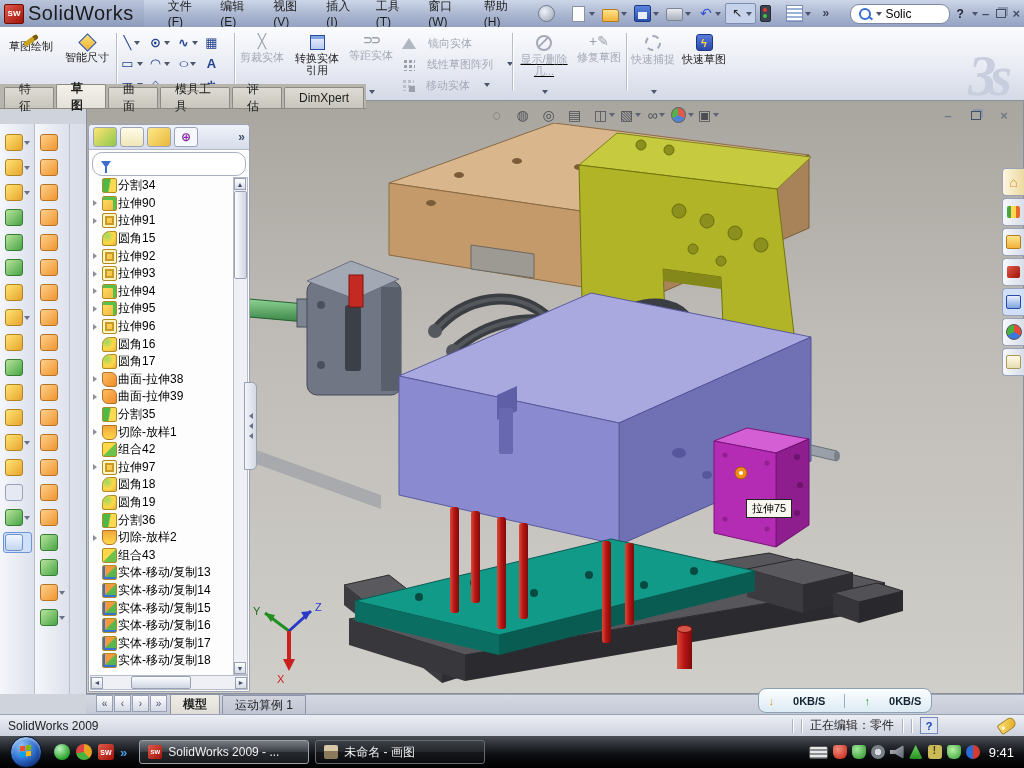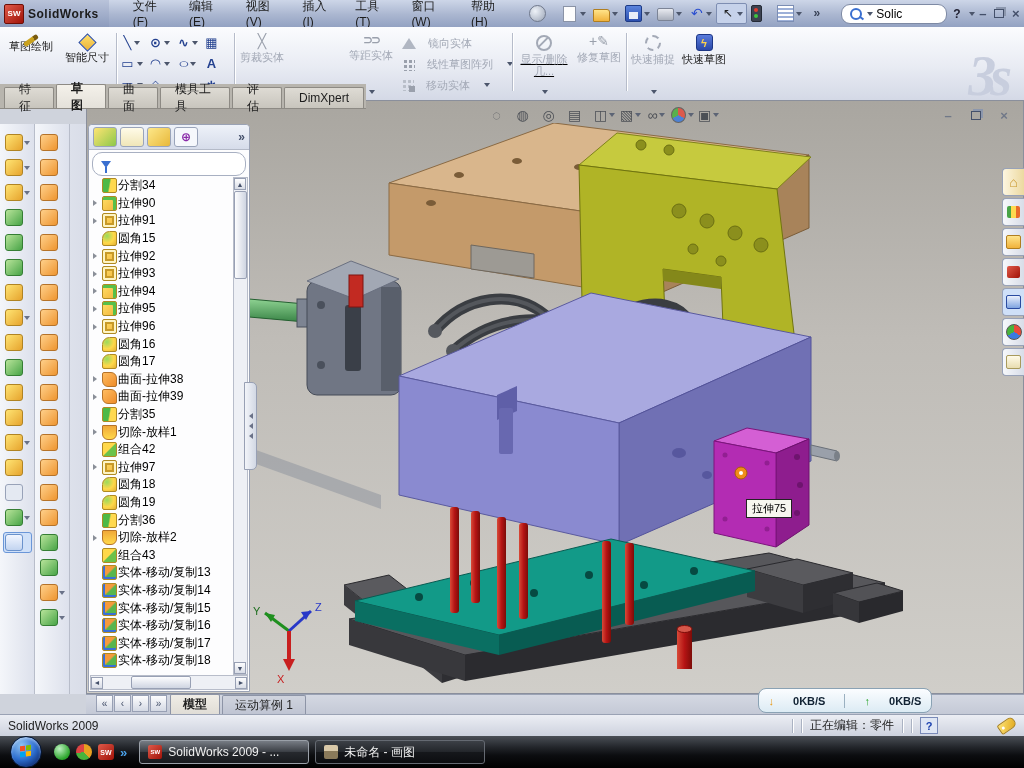--- a/index.html
+++ b/index.html
@@ -10,21 +10,21 @@
 
   
   .menubar{left:0;top:0;width:1024px;height:27px;
     background:linear-gradient(180deg,#cdd6e8 0%,#aab6d0 55%,#93a2c2 100%);
     display:flex;align-items:center;border-bottom:1px solid #7c89a8;}
   .logo{display:flex;align-items:center;gap:4px;padding:0 10px 0 4px;height:100%;
     background:linear-gradient(180deg,#b9c3da,#8d9cbd);}
   .logo-badge{width:18px;height:18px;background:linear-gradient(135deg,#e05a4a,#a01208);
     color:#fff;font-weight:bold;font-size:8px;display:flex;align-items:center;justify-content:center;
     border:1px solid #6d0e06;border-radius:2px;}
-  .logo-text{font-size:12px;font-weight:bold;color:#1b1b1b;letter-spacing:.5px;}
+  .logo-text{font-size:20px;font-weight:normal;color:#1b1b1b;letter-spacing:.5px;}
   .menus{display:flex;gap:2px;margin-left:14px;}
   .menu-item{padding:3px 10px;color:#1c1c1c;cursor:default;}
   .qat{display:flex;align-items:center;gap:1px;margin-left:10px;}
   .qbtn{display:flex;align-items:center;padding:2px 3px;border-radius:2px;}
   .qi{width:15px;height:15px;display:inline-block;position:relative;}
   .qi.pin{border-radius:50%;background:radial-gradient(circle at 35% 35%,#eef2f8,#9aa4b6);border:1px solid #70798c;}
   .qi.new-document{background:#fdfdfd;border:1px solid #8a93a6;width:11px;height:14px;margin:0 2px;}
   .qi.open{background:linear-gradient(180deg,#ffe48a,#f0b23c);border:1px solid #b07e20;height:11px;margin-top:3px;border-radius:1px 3px 1px 1px;}
   .qi.save{background:linear-gradient(180deg,#5a83dd,#2b4fae);border:1px solid #1d3a85;border-radius:2px;}
   .qi.save::after{content:"";position:absolute;left:3px;top:6px;width:9px;height:7px;background:#e8edf8;}
@@ -393,20 +393,25 @@
           <span class="g">∗</span>
           <span class="dd" style="visibility: hidden;"></span>
         </span>
       </div>
     <div class="sep" style="left:234px;"></div>
     <div class="bigbtn disabled" style="left:238px;width:48px;">
       <span class="grayico">╳</span>
       <span class="lbl">剪裁实体</span>
       <span class="dd ddc"></span>
     </div>
+    <div class="bigbtn" style="left:290px;width:54px;">
+      <span class="cubeico"></span>
+      <span class="lbl">转换实体引用</span>
+      <span class="dd ddc"></span>
+    </div>
     <div class="bigbtn disabled" style="left:348px;width:46px;">
       <span class="offico">⊃⊃</span>
       <span class="lbl">等距实体</span>
       <span class="dd ddc"></span>
     </div>
     <div class="stackrow" style="left:402px;top:6px;">
       <span class="tri-gray"></span>
       <span class="lbl">镜向实体</span>
     </div>
     <div class="stackrow" style="left:402px;top:27px;">
@@ -1153,15 +1158,27 @@
       <span class="qlmore">»</span>
     </span>
     <span class="taskbtn active">
       <span class="tico-sw">SW</span>
       <span class="tlabel">SolidWorks 2009 - ...</span>
     </span>
     <span class="taskbtn">
       <span class="tico-paint"></span>
       <span class="tlabel">未命名 - 画图</span>
     </span>
+    <span class="tray">
+      <span class="kbico"></span>
+      <span class="trico antivirus-shield"></span>
+      <span class="trico security-shield"></span>
+      <span class="trico updates-gear"></span>
+      <span class="trico volume"></span>
+      <span class="trico sync"></span>
+      <span class="trico warning"></span>
+      <span class="trico health-shield"></span>
+      <span class="trico network-ball"></span>
+      <span class="clock">9:41</span>
+    </span>
   </div>
 
 </div>
 
 </body></html>

